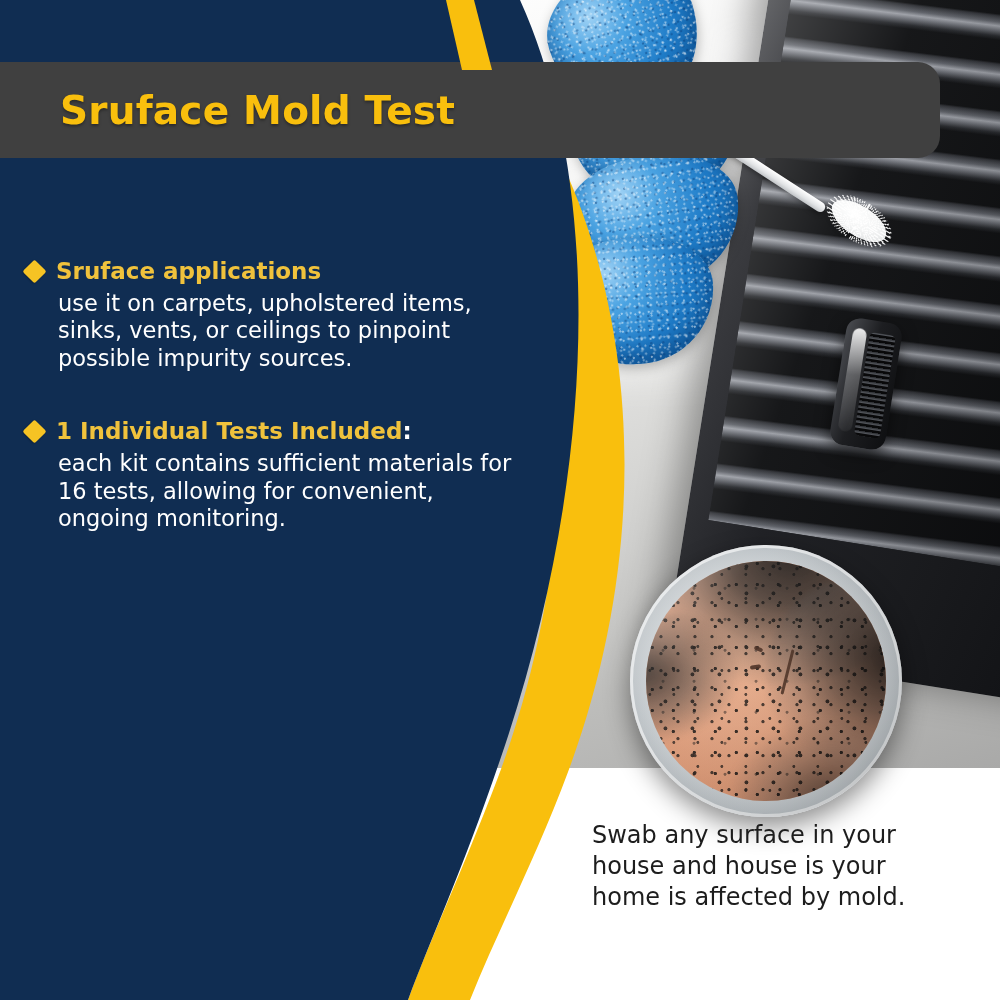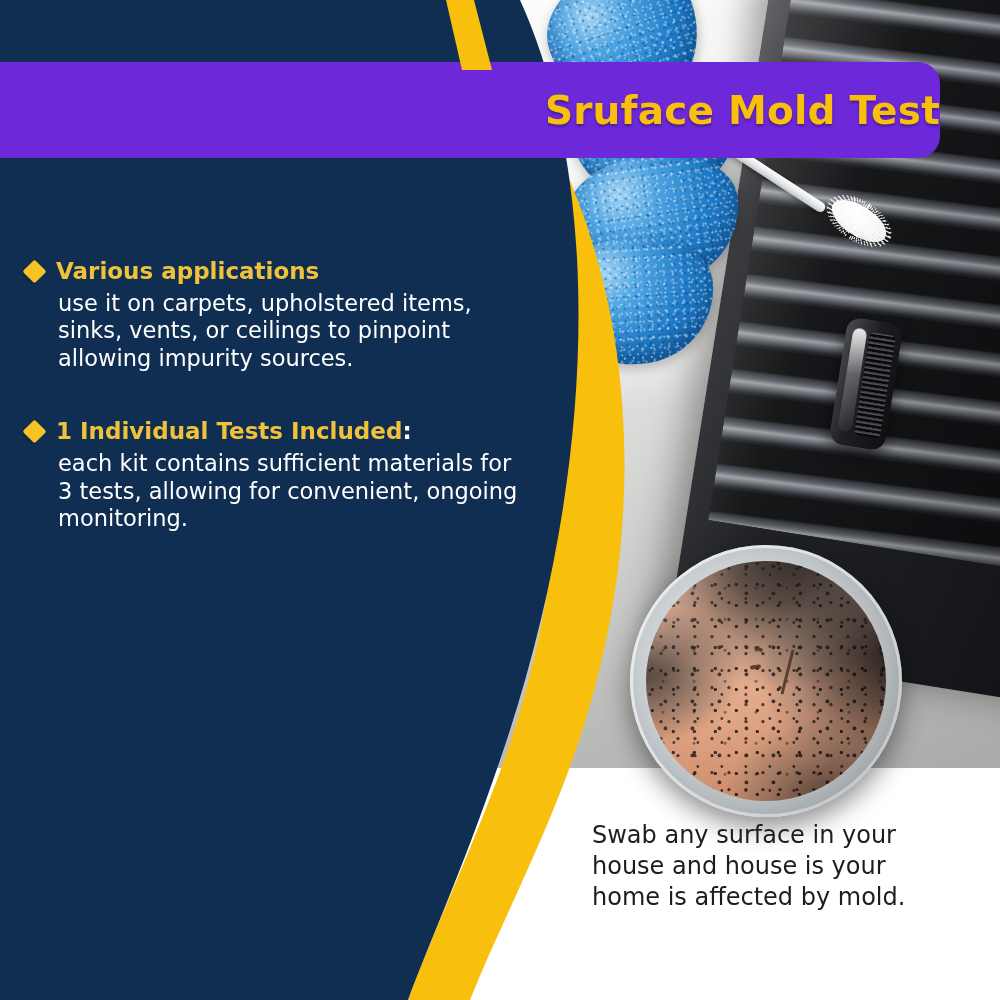--- a/index.html
+++ b/index.html
@@ -266,26 +266,26 @@
     width: 1000px; height: 1000px;
     z-index: 7;
     pointer-events: none;
   }
 
   
   .title-bar {
     position: absolute;
     left: 0; top: 62px;
     width: 940px; height: 96px;
-    background: #6d28d9;
+    background: #404040;
     border-radius: 0 22px 22px 0;
     z-index: 9;
     display: flex;
     align-items: center;
-    justify-content: flex-end;
+    justify-content: flex-start;
   }
   .title-text {
     color: #F9BF0D;
     font-family: "DejaVu Sans", sans-serif;
     font-size: 39px;
     font-weight: bold;
     letter-spacing: 0.2px;
     text-shadow: 0 2px 3px rgba(0,0,0,0.35);
     padding-left: 60px;
   }
@@ -415,30 +415,30 @@
 
   <div class="title-bar">
     <span class="title-text">Sruface Mold Test</span>
   </div>
 
   <div class="features">
 
     <div class="feature">
       <div class="feature-head">
         <span class="diamond"></span>
-        <span class="feature-title"><span>Various applications</span><span class="plain"></span></span>
+        <span class="feature-title"><span>Sruface applications</span><span class="plain"></span></span>
       </div>
-      <div class="feature-body">use it on carpets, upholstered items, sinks, vents, or ceilings to pinpoint allowing impurity sources.</div>
+      <div class="feature-body">use it on carpets, upholstered items, sinks, vents, or ceilings to pinpoint possible impurity sources.</div>
     </div>
 
     <div class="feature">
       <div class="feature-head">
         <span class="diamond"></span>
         <span class="feature-title"><span>1 Individual Tests Included</span><span class="plain">:</span></span>
       </div>
-      <div class="feature-body">each kit contains sufficient materials for 3 tests, allowing for convenient, ongoing monitoring.</div>
+      <div class="feature-body">each kit contains sufficient materials for 16 tests, allowing for convenient, ongoing monitoring.</div>
     </div>
 
   </div>
 
   <div class="caption">Swab any surface in your house and house is your home is affected by mold.</div>
 
 </div>
 
 </body></html>

